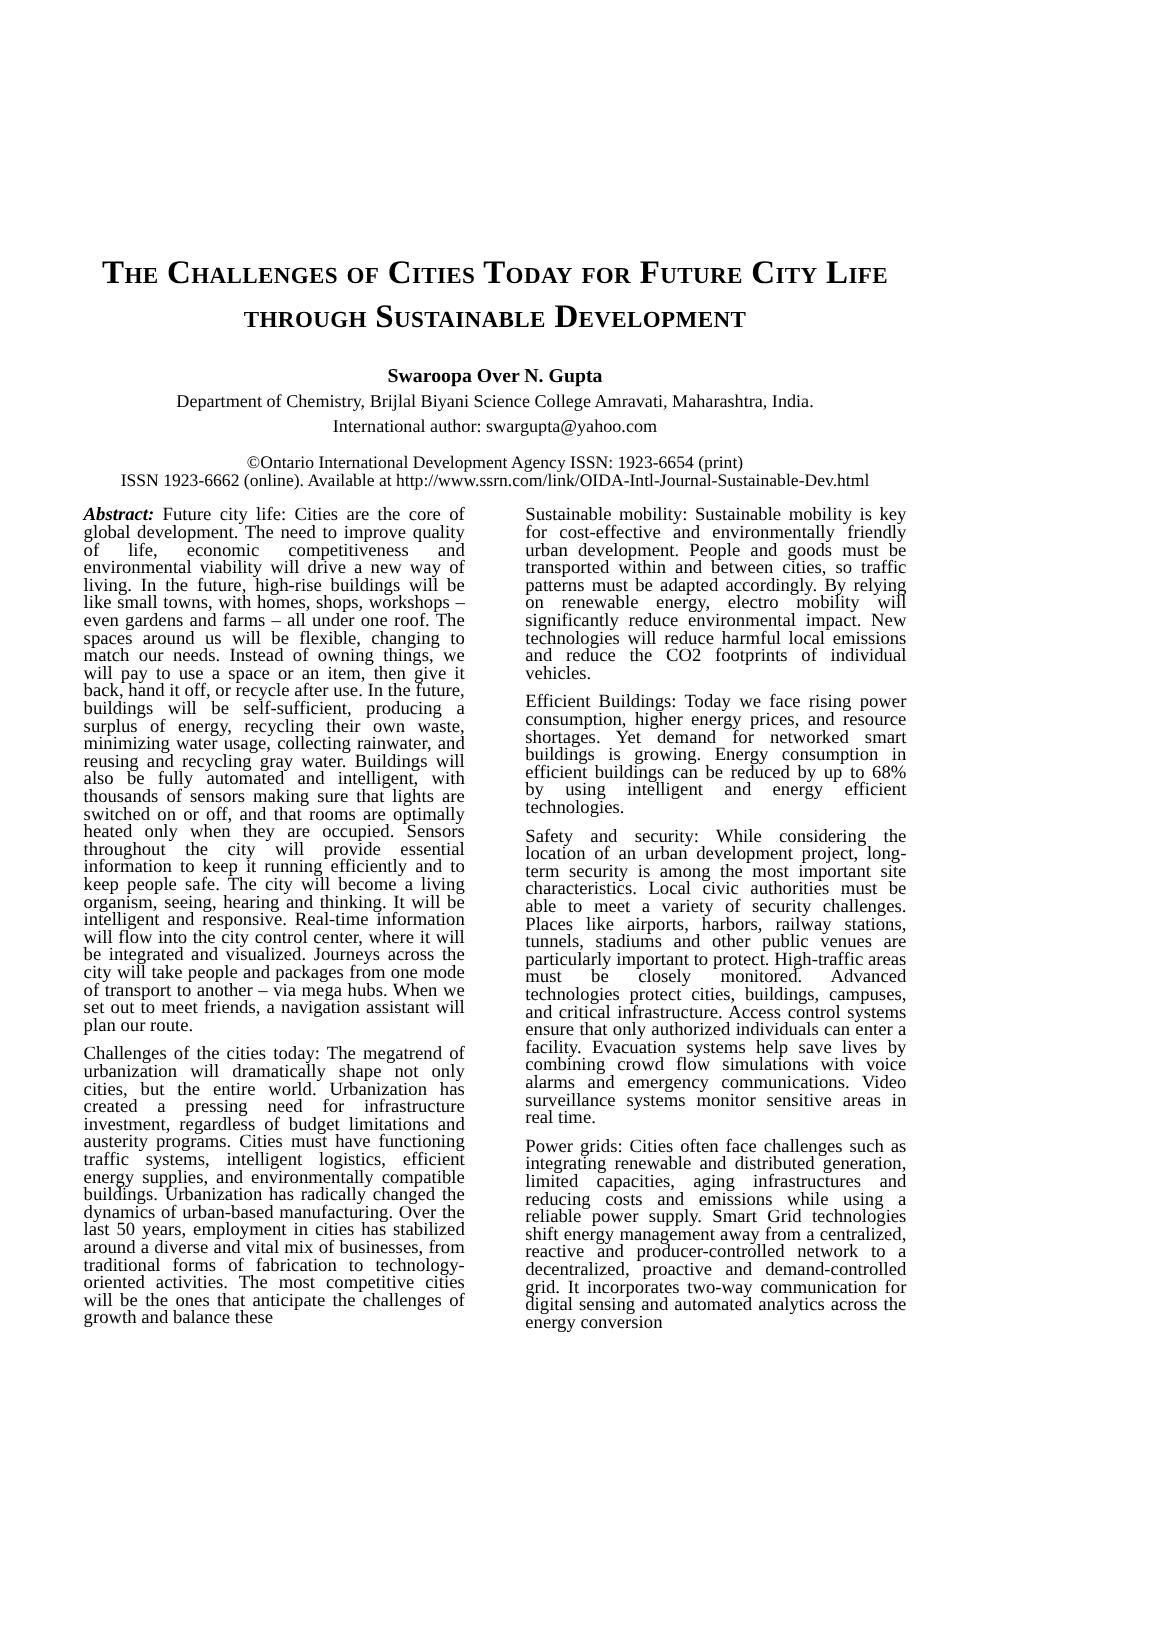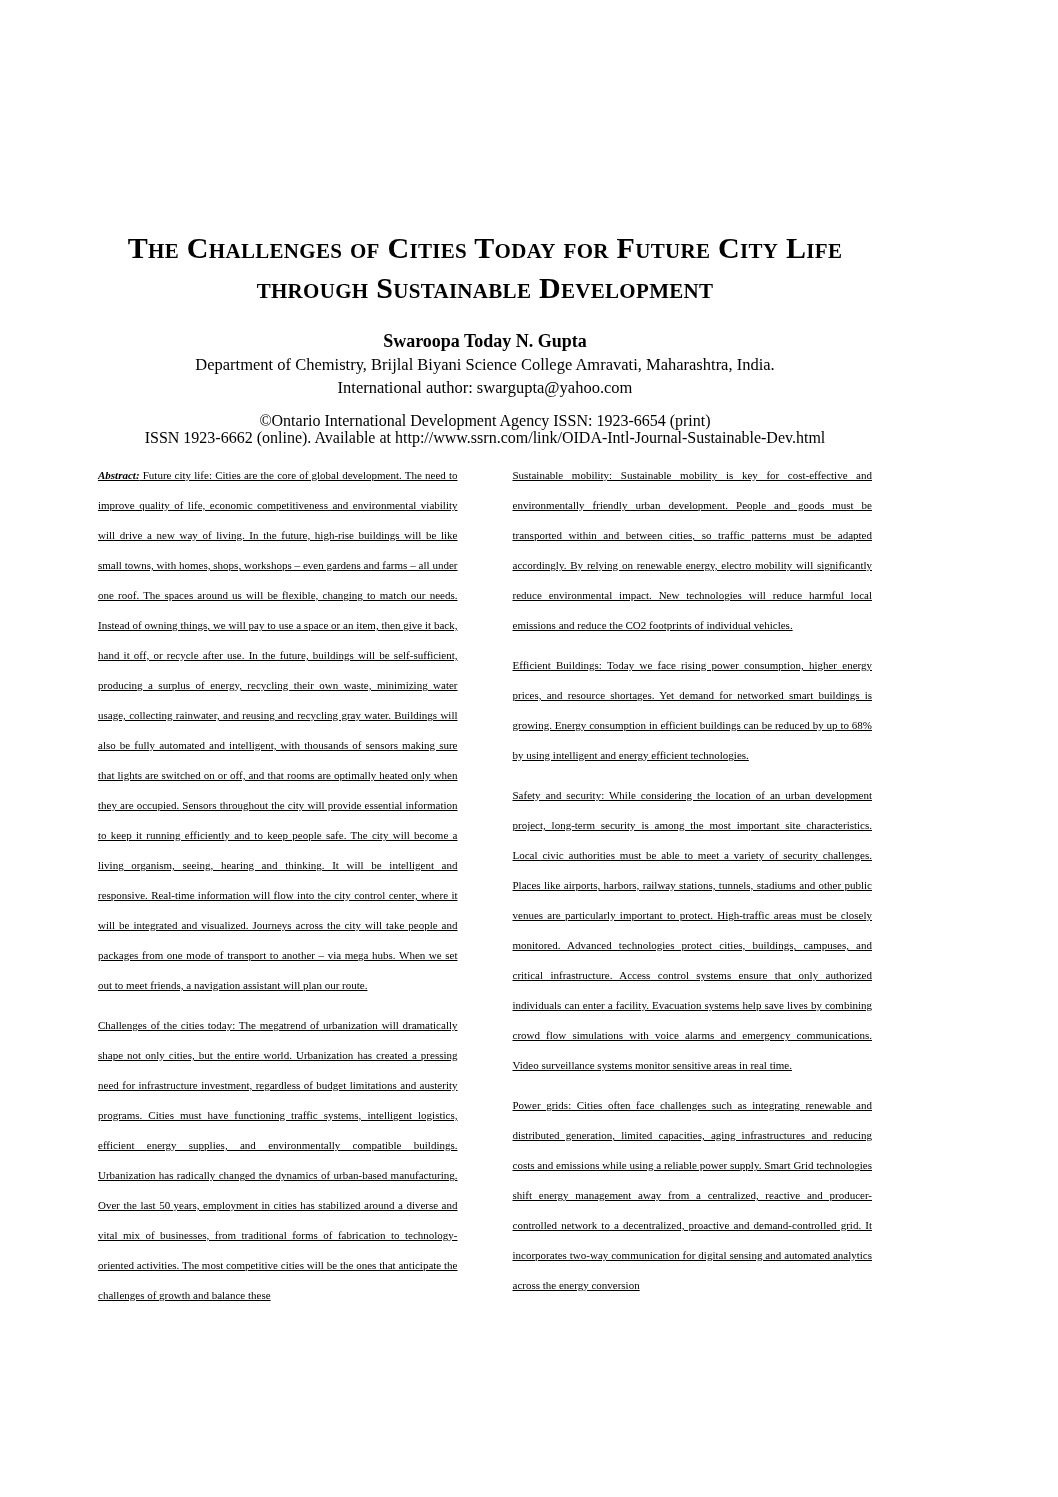--- a/index.html
+++ b/index.html
@@ -4,23 +4,22 @@
 <style>
   html, body { margin: 0; padding: 0; background: #ffffff; }
   .page {
     position: relative;
     width: 947px;
     height: 1497px;
     background: #ffffff;
     color: #000000;
     font-family: "Liberation Serif", serif;
     box-sizing: border-box;
-    padding: 228px 123px 0 50px;
+    padding: 228px 123px 0 76px;
     overflow: hidden;
-    margin-left: 48px;
   }
   .title {
     text-align: center;
     font-weight: bold;
     font-variant: small-caps;
     font-size: 30px;
     line-height: 40px;
     letter-spacing: 0.3px;
   }
   .author {
@@ -43,38 +42,37 @@
   }
   .columns {
     display: flex;
     gap: 55px;
     margin-top: 14px;
   }
   .col {
     flex: 1;
     min-width: 0;
     text-align: justify;
-    font-size: 11px;
-    line-height: 30px;
-    text-decoration: underline;
+    font-size: 17px;
+    line-height: 16px;
   }
   .para { margin: 0 0 10px 0; }
   .abstract-label { font-weight: bold; font-style: italic; }
 </style>
 </head>
 <body>
 
 <div class="page">
 
   <div class="title">
     <div>The Challenges of Cities Today for Future City Life</div>
     <div>through Sustainable Development</div>
   </div>
 
-  <div class="author">Swaroopa Today N. Gupta</div>
+  <div class="author">Swaroopa Over N. Gupta</div>
   <div class="affil">Department of Chemistry, Brijlal Biyani Science College Amravati, Maharashtra, India.</div>
   <div class="affil">International author: swargupta@yahoo.com</div>
 
   <div class="publisher">
     <div>©Ontario International Development Agency ISSN: 1923-6654 (print)</div>
     <div>ISSN 1923-6662 (online). Available at http://www.ssrn.com/link/OIDA-Intl-Journal-Sustainable-Dev.html</div>
   </div>
 
   <div class="columns">
 

